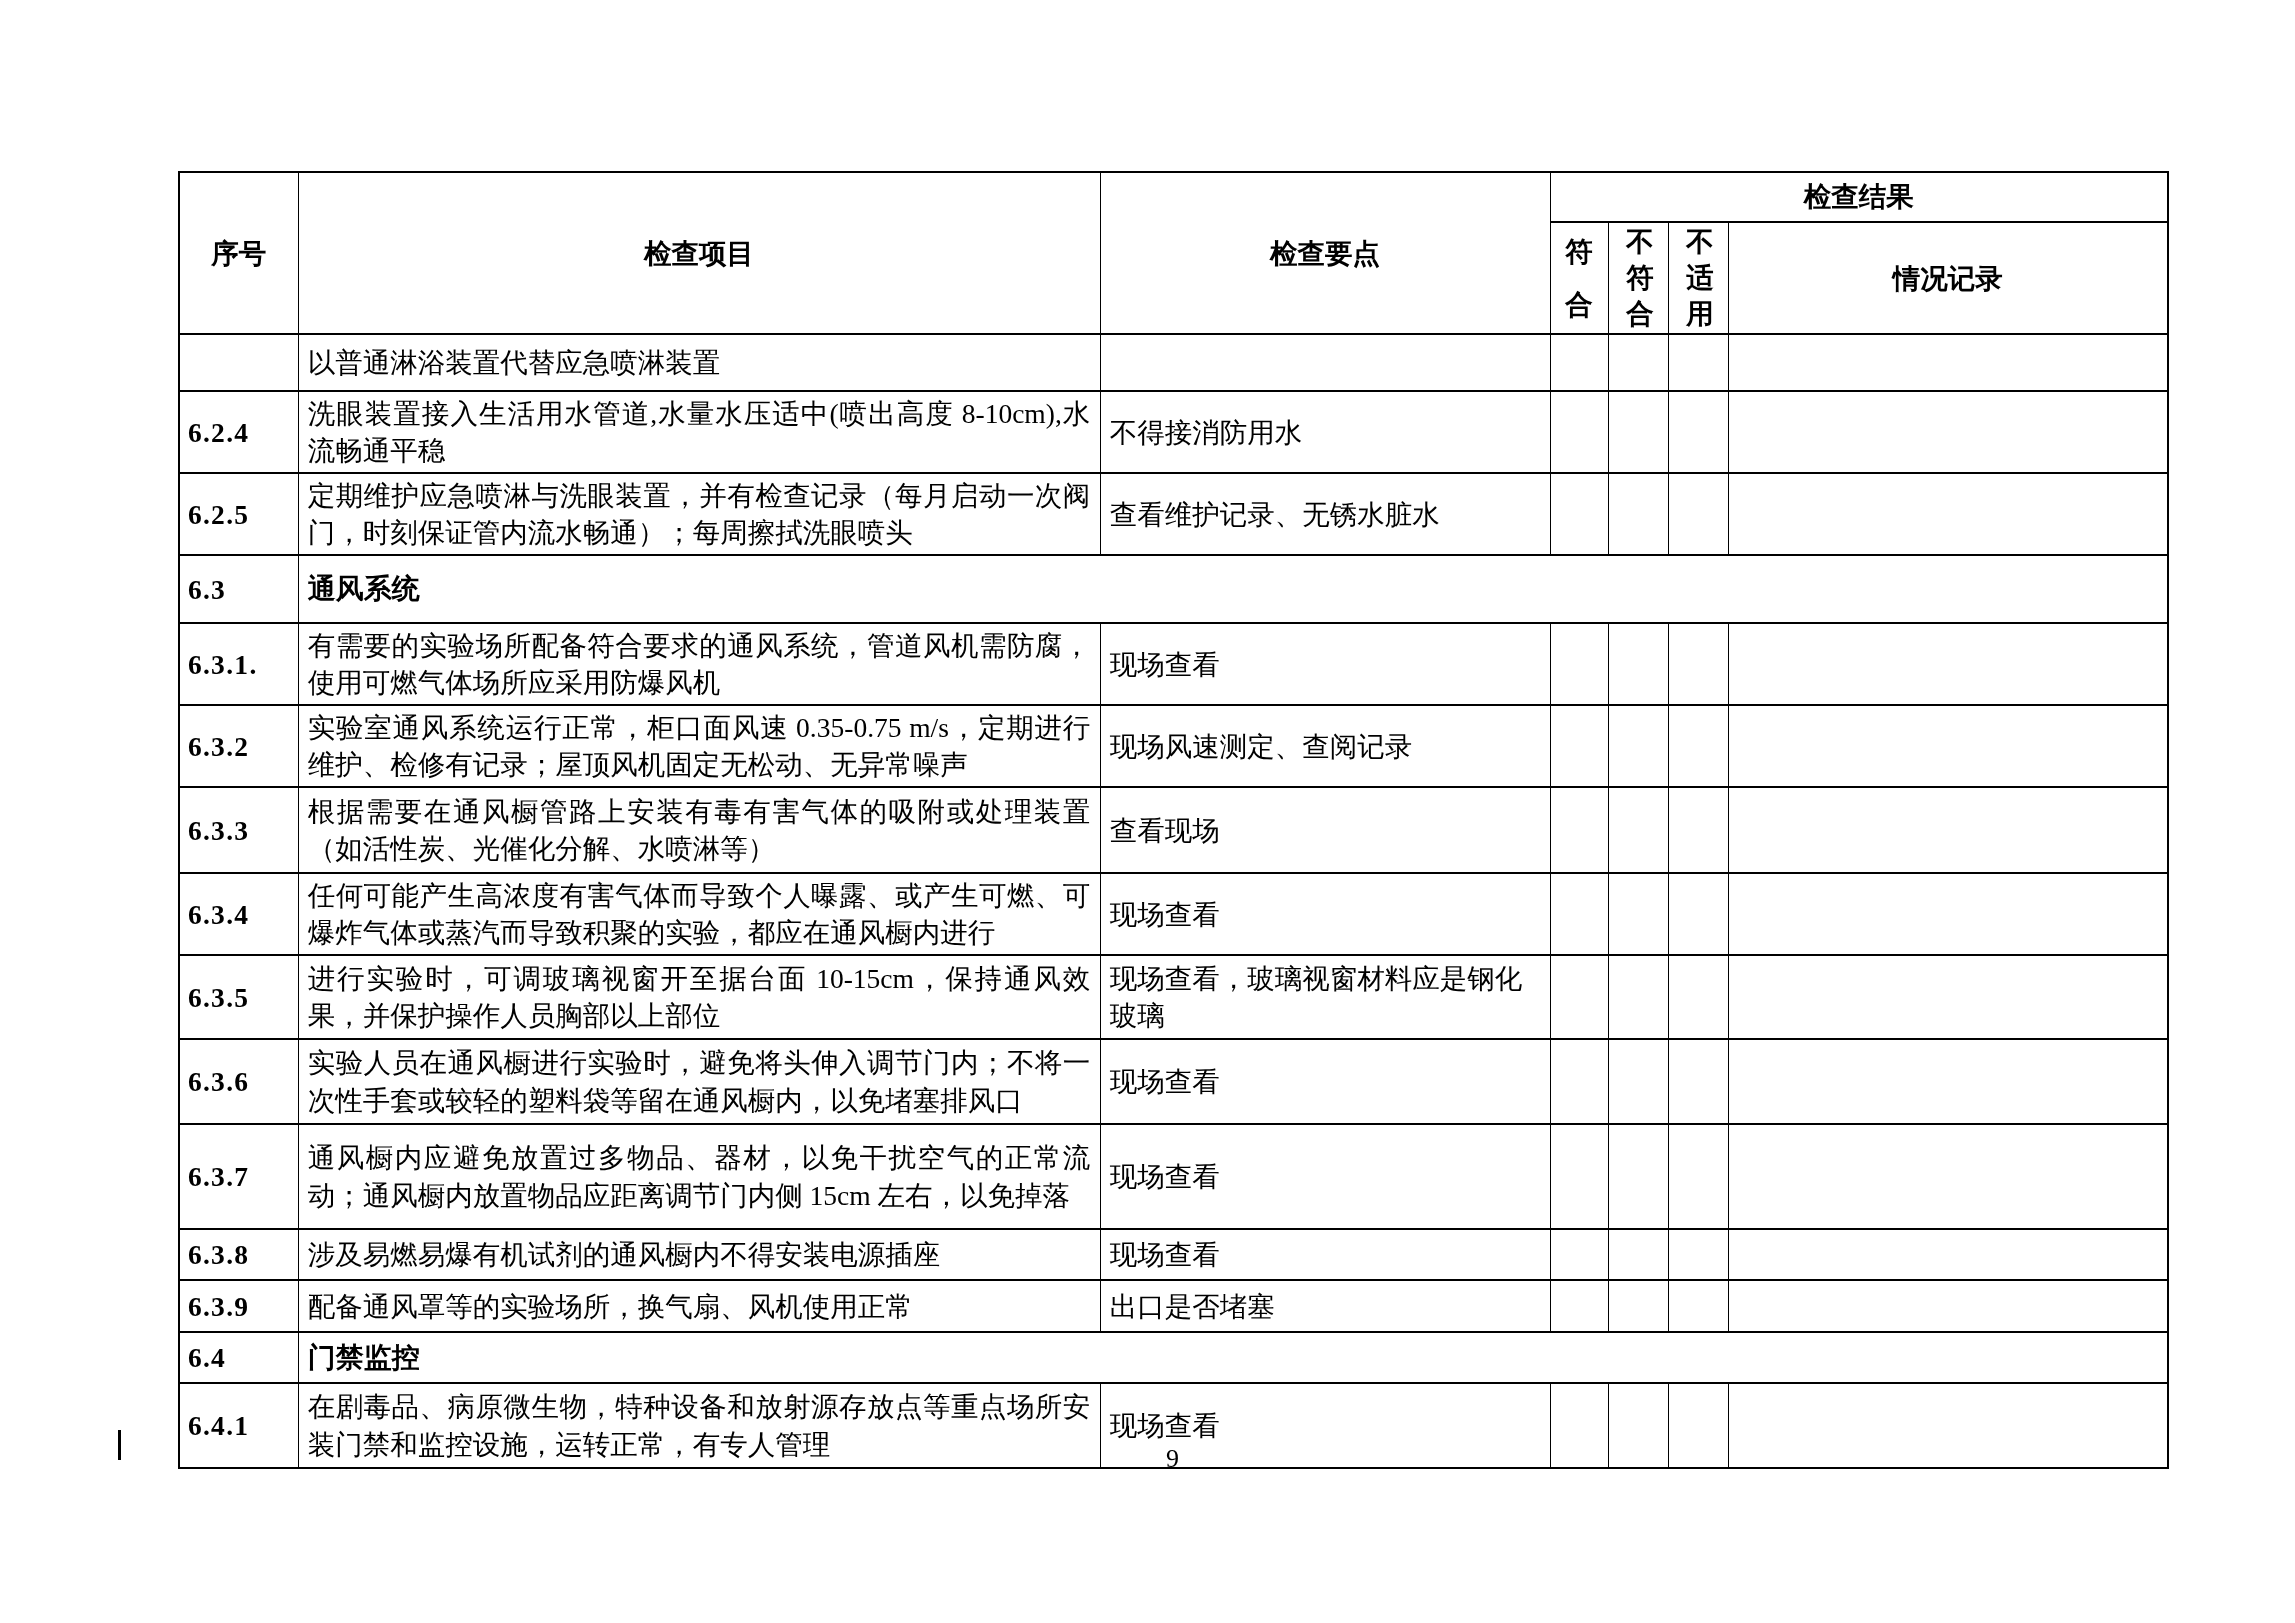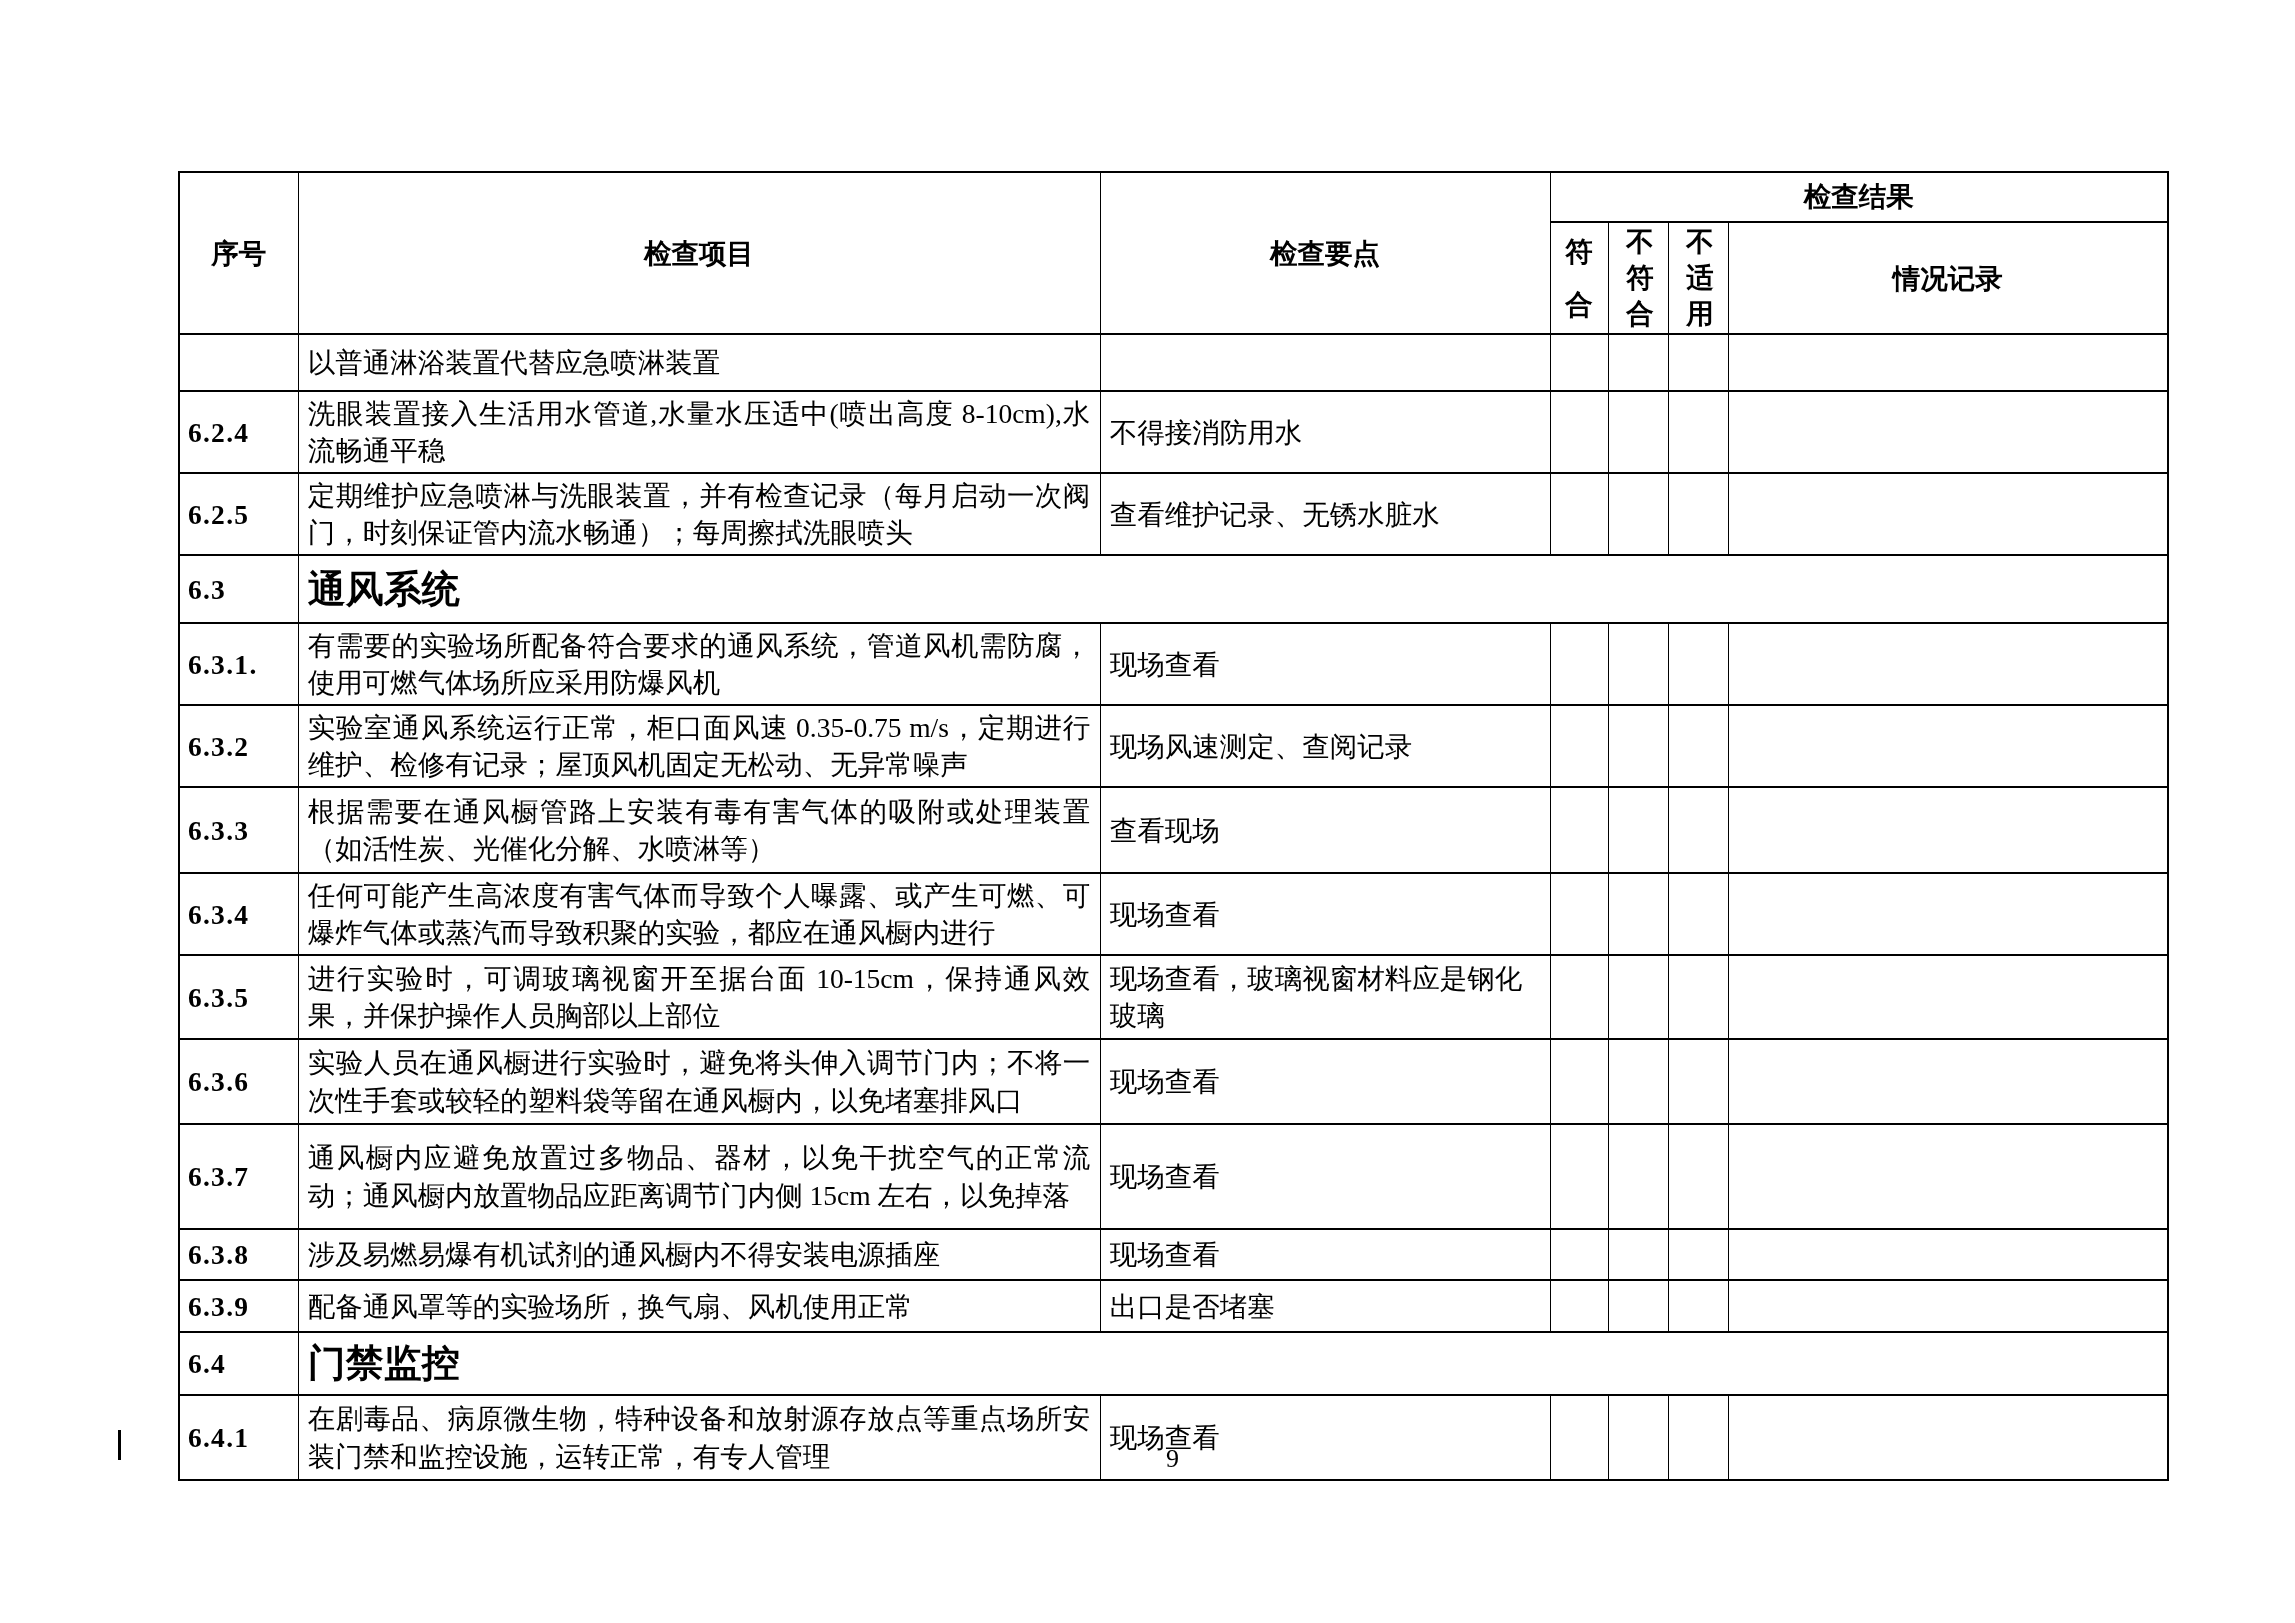--- a/index.html
+++ b/index.html
@@ -34,21 +34,21 @@
     overflow: hidden;
   }
   .checklist th {
     font-weight: bold;
     text-align: center;
     padding: 1.3px 3.9px;
   }
   td.c-no { text-align: left; padding: 1.3px 3.9px 1.3px 7.9px; letter-spacing: 1.3px; font-weight: bold; }
   td.c-item { text-align: justify; padding: 2.6px 9.2px; }
   td.c-point { text-align: left; padding: 2.6px 9.2px; }
-  td.c-section { font-weight: bold; text-align: left; padding: 1.3px 9.2px; font-size: 38px; }
+  td.c-section { font-weight: bold; text-align: left; padding: 1.3px 9.2px; font-size: 28px; }
   td.c-check { padding: 0; }
   td.c-record { padding: 2.6px 9.2px; }
   .stack2 {
     display: inline-block; width: 1.15em;
     word-break: break-all; white-space: normal;
     line-height: 1.95; text-align: center;
   }
   .stack3 {
     display: inline-block; width: 1.15em;
     word-break: break-all; white-space: normal;
@@ -216,21 +216,21 @@
       <tr style="height:52px">
         <td class="c-no">6.3.9</td>
         <td class="c-item">配备通风罩等的实验场所，换气扇、风机使用正常</td>
         <td class="c-point">出口是否堵塞</td>
         <td class="c-check"></td>
         <td class="c-check"></td>
         <td class="c-check"></td>
         <td class="c-record"></td>
       </tr>
 
-      <tr style="height:63px">
+      <tr style="height:51px">
         <td class="c-no">6.4</td>
         <td class="c-section" colspan="6">门禁监控</td>
       </tr>
 
       <tr style="height:85px">
         <td class="c-no">6.4.1</td>
         <td class="c-item">在剧毒品、病原微生物，特种设备和放射源存放点等重点场所安装门禁和监控设施，运转正常，有专人管理</td>
         <td class="c-point">现场查看</td>
         <td class="c-check"></td>
         <td class="c-check"></td>

